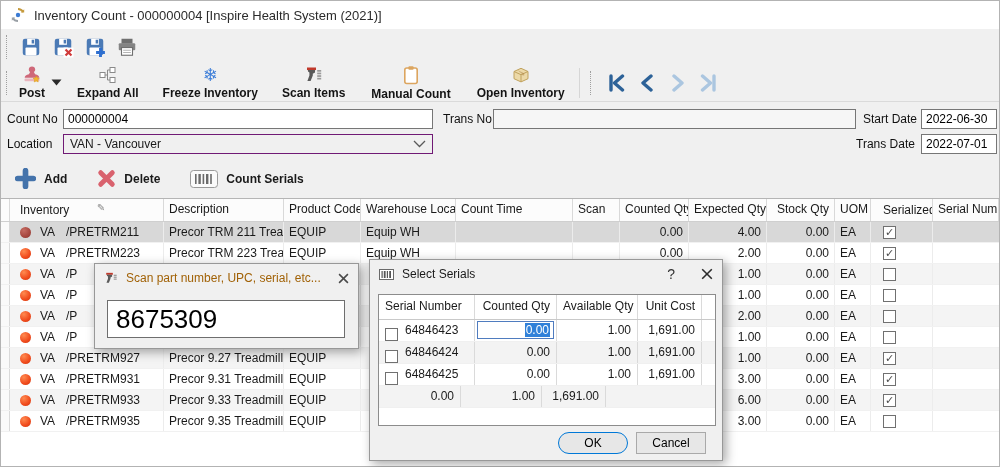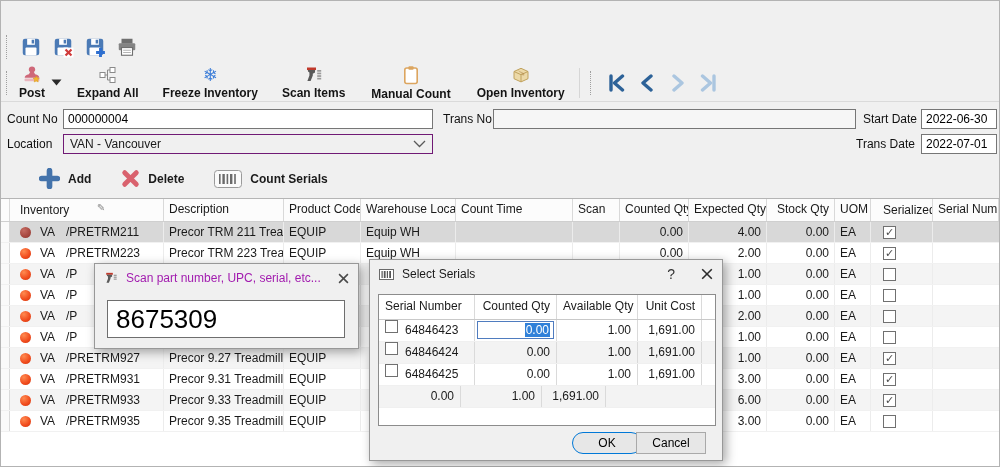--- a/index.html
+++ b/index.html
@@ -30,21 +30,21 @@
   .lbl{position:absolute;line-height:20px;color:#101010;}
   .tin{position:absolute;height:20px;border:1px solid #767676;background:#fff;
        font:12px "Liberation Sans",sans-serif;padding:0 4px;box-sizing:border-box;color:#000;}
   .tin.gray{background:#f6f6f6;}
   .combo{position:absolute;height:20px;border:1px solid #701a75;background:#f0f0f0;
          box-sizing:border-box;display:flex;align-items:center;padding:0 6px;}
   .combo .cval{flex:1;}
 
   
   #actions{position:absolute;left:0;top:158px;right:0;height:39px;display:flex;
-           align-items:center;padding-left:38px;gap:30px;}
+           align-items:center;padding-left:14px;gap:30px;}
   .act{display:flex;align-items:center;gap:8px;font-weight:700;}
 
   
   #gridwrap{position:absolute;left:0;top:197px;right:0;bottom:0;background:#fff;
             border-top:1px solid #b5b5b5;overflow:hidden;}
   .ghead{display:flex;height:22px;line-height:21px;background:#fcfcfc;border-bottom:1px solid #cfcfcf;position:relative;}
   .ghead .gcell{border-right:1px solid #d9d9d9;background:#fcfcfc;}
   .gcell{box-sizing:border-box;padding:0 5px;overflow:hidden;white-space:nowrap;border-right:1px solid #ececec;}
   .gut{width:9px;background:#fafafa;border-right:1px solid #d9d9d9;padding:0;}
   .c-inv{width:154px;display:flex;align-items:center;padding-left:10px;}
@@ -66,47 +66,57 @@
   .cb{width:13px;height:13px;border:1px solid #707070;background:#fff;box-sizing:border-box;
       display:inline-block;position:relative;}
   .cb.checked::after{content:"\2713";position:absolute;left:1px;top:-1px;font-size:11px;
       color:#4c4c4c;font-family:"DejaVu Sans",sans-serif;line-height:13px;}
 
   
   .dlg{position:absolute;background:#f0f0f0;border:1px solid #989898;
        box-shadow:3px 3px 10px rgba(0,0,0,.35);z-index:30;box-sizing:border-box;}
   .dlg-title{height:28px;display:flex;align-items:center;gap:8px;padding:0 9px;}
   .dlg-title .flex1{flex:1;}
-  .scan-title{color:#a21caf;}
+  .scan-title{color:#a16207;}
   .scan-input{position:absolute;left:12px;top:36px;width:238px;height:38px;
       border:1px solid #6e6e6e;background:#fff;font:26px "Liberation Sans",sans-serif;
       padding:0 8px;box-sizing:border-box;color:#000;}
   .help{font-size:14px;color:#333;padding:0 6px;}
   .stable{position:absolute;left:8px;top:34px;width:338px;height:132px;background:#fff;
       border:1px solid #8c8c8c;box-sizing:border-box;overflow:hidden;}
   .shead{display:flex;height:24px;line-height:23px;border-bottom:1px solid #c9c9c9;background:#fff;}
   .scell{box-sizing:border-box;padding:0 6px;border-right:1px solid #dadada;overflow:hidden;white-space:nowrap;}
   .s-ser{width:96px}.s-cnt{width:82px}.s-avl{width:81px}.s-cost{width:64px}
   .s-fill{flex:1;border-right:none;}
   .srow{display:flex;height:22px;line-height:21px;background:#fff;box-sizing:border-box;border-bottom:1px solid #f0f0f0;}
   .srow:nth-child(even){background:#f3f3f3;}
-  .srow .s-ser{display:flex;align-items:flex-start;gap:7px;}
+  .srow .s-ser{display:flex;align-items:flex-end;gap:7px;}
   .editbox{display:block;margin:1px -4px 0;height:18px;line-height:17px;border:1px solid #4f7cbf;
       background:#fff;text-align:right;padding:0 3px;box-sizing:border-box;}
   .selhl{background:#2f80d9;color:#fff;padding:0 1px;}
   .btn{position:absolute;width:70px;height:22px;line-height:20px;text-align:center;
       background:#e7e7e7;border:1px solid #a9a9a9;font:12px "Liberation Sans",sans-serif;
       box-sizing:border-box;padding:0;}
   .btn.default{border-color:#0078d7;}
 </style>
 </head>
 <body>
 
 <div id="win">
 
+  <div id="titlebar">
+    <svg width="16" height="16" viewBox="0 0 16 16">
+      <path d="M8 2a6 6 0 0 1 5.2 3" stroke="#c59a3d" stroke-width="2" fill="none"></path>
+      <path d="M14.2 2.2v3.4h-3.4z" fill="#c59a3d"></path>
+      <path d="M8 14a6 6 0 0 1-5.2-3" stroke="#9aa0a6" stroke-width="2" fill="none"></path>
+      <path d="M1.8 13.8v-3.4h3.4z" fill="#9aa0a6"></path>
+      <circle cx="8" cy="8" r="2.2" fill="#3b7bd4"></circle>
+    </svg>
+    <span class="ttl">Inventory Count - 000000004 [Inspire Health System (2021)]</span>
+  </div>
 
   <div id="tb1">
     <span class="grip"></span>
     <span class="tbtn">
       <svg width="22" height="22" viewBox="0 0 20 20">
         <rect x="2.5" y="2.5" width="15" height="15" rx="2" fill="#4b7ab5"></rect>
         <rect x="6.5" y="2.5" width="7" height="5.5" fill="#fff"></rect>
         <rect x="10.6" y="3.4" width="2.2" height="3.4" fill="#4b7ab5"></rect>
         <rect x="5" y="10.5" width="10" height="7" rx="0.8" fill="#fff"></rect>
       </svg>
@@ -570,17 +580,17 @@
             <div class="scell s-fill"></div>
           </div>
           <div class="srow">
             <div class="scell s-cnt num">0.00</div>
             <div class="scell s-avl num">1.00</div>
             <div class="scell s-cost num">1,691.00</div>
             <div class="scell s-fill"></div>
           </div>
         </div>
     </div>
-    <button class="btn default" style="left:202px;top:172px;border-radius:11px;">OK</button>
+    <button class="btn default" style="left:188px;top:172px;border-radius:11px;">OK</button>
     <button class="btn" style="left:266px;top:172px;">Cancel</button>
   </div>
 
 </div>
 
 </body></html>

